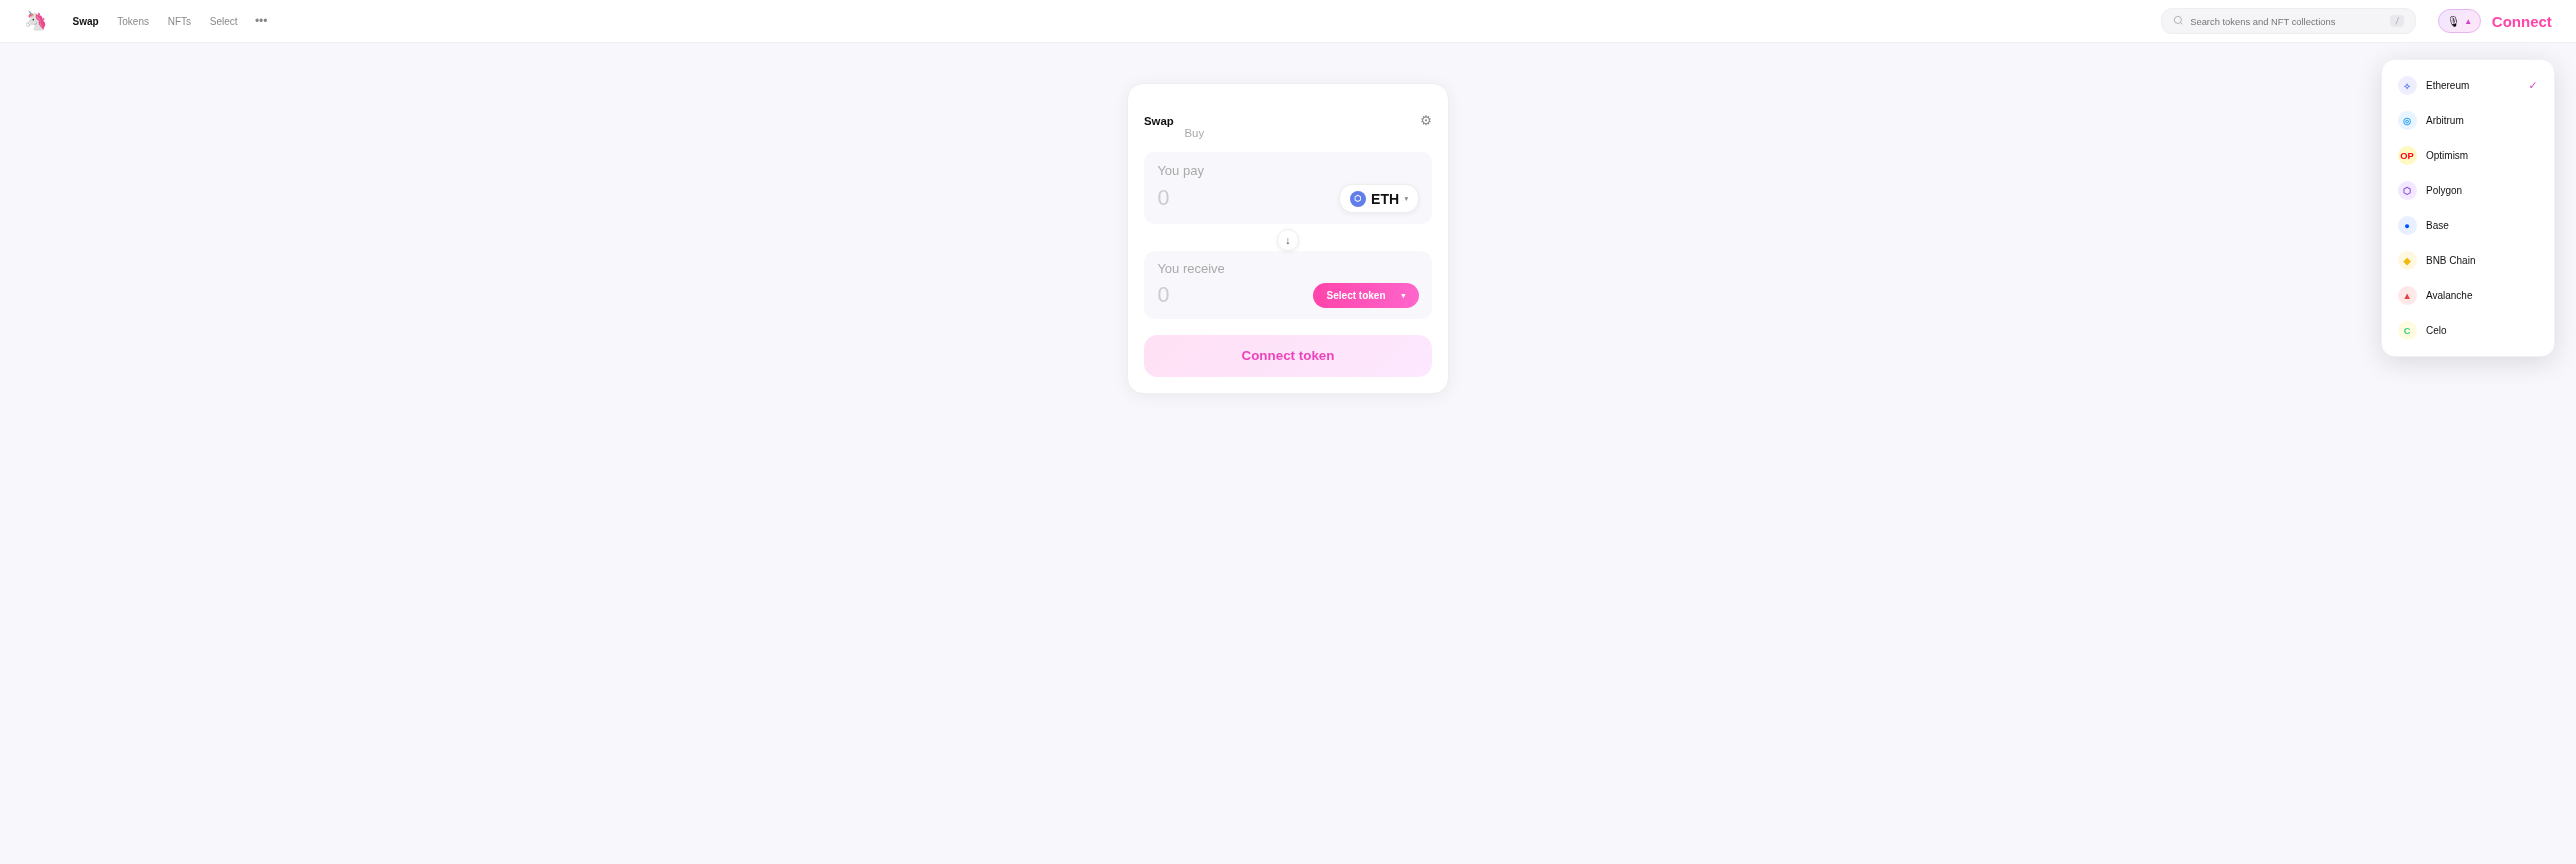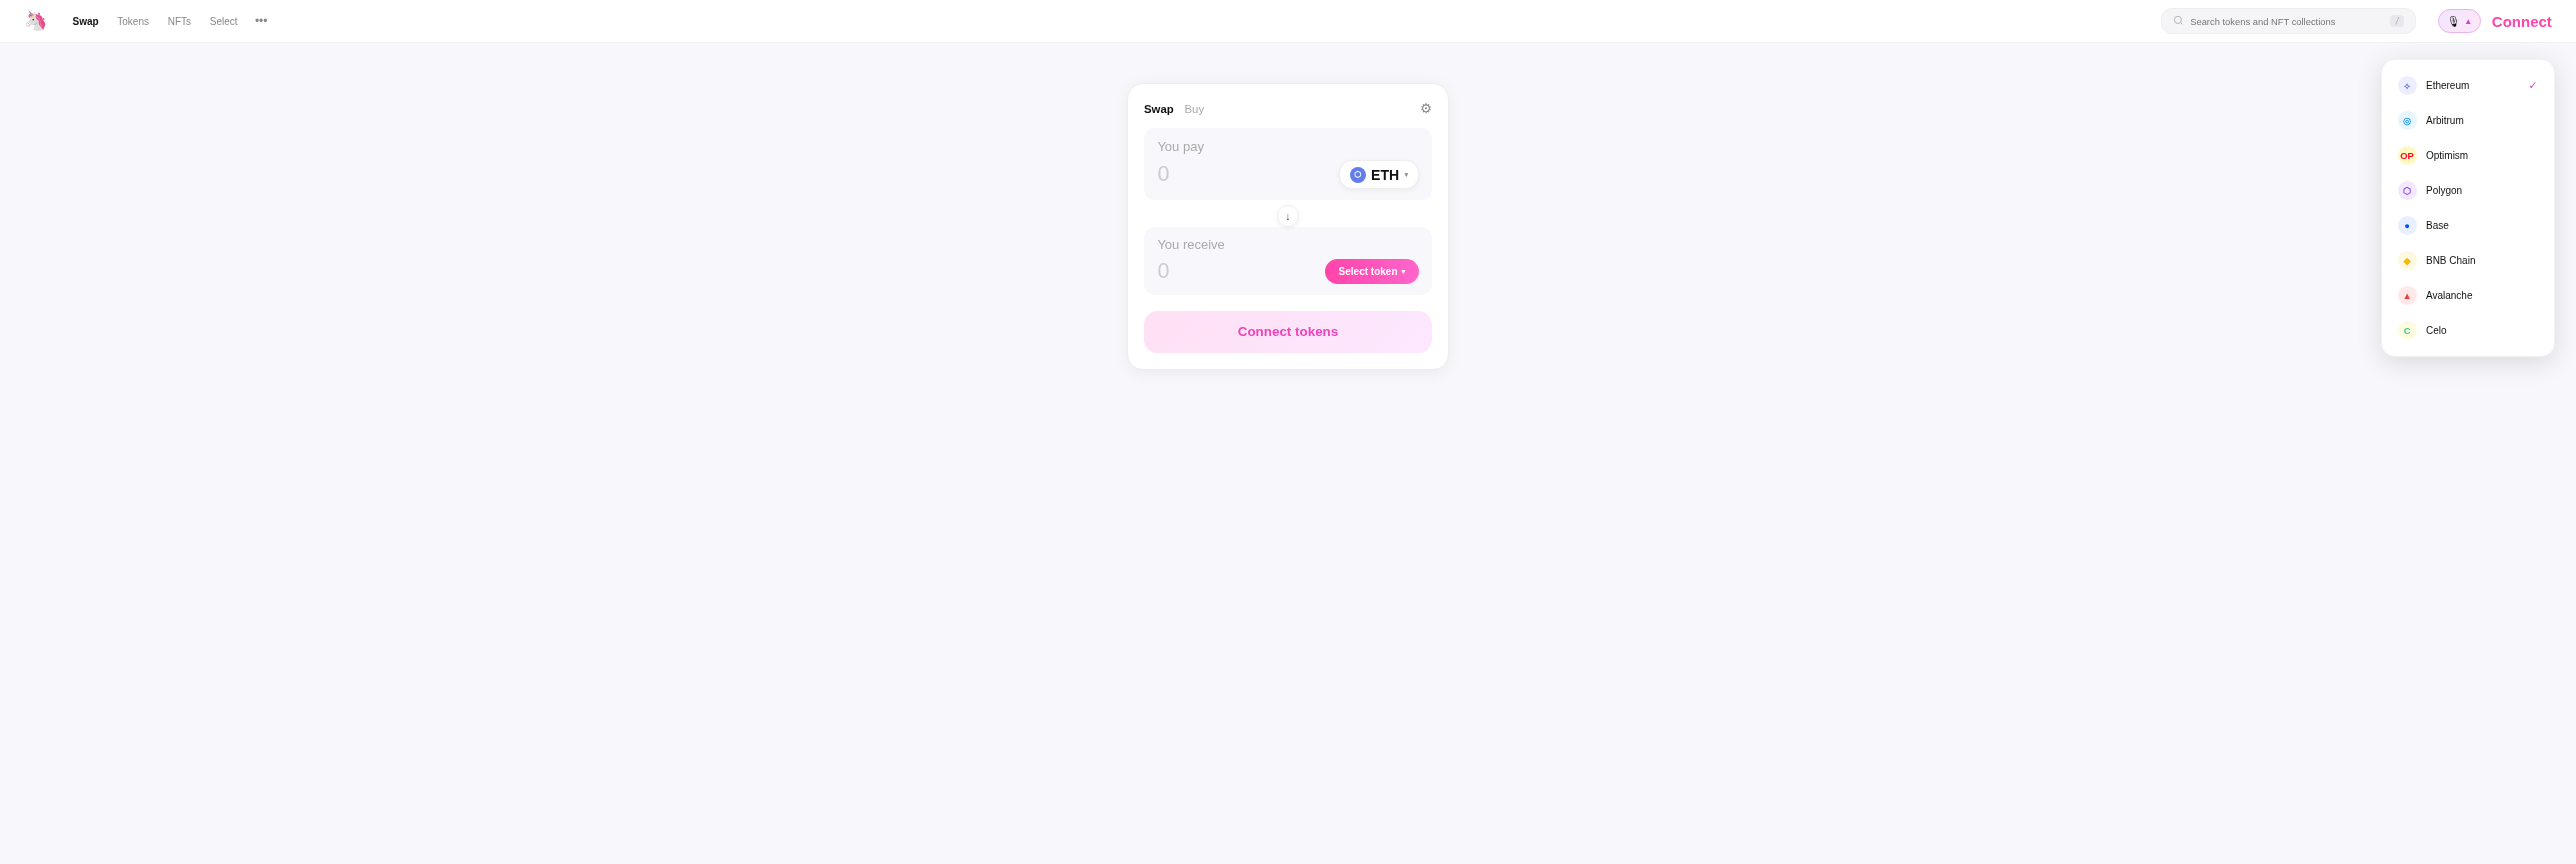--- a/index.html
+++ b/index.html
@@ -173,20 +173,21 @@
       color: #111;
       cursor: pointer;
       border: none;
       background: none;
       padding: 2.7px 0;
     }
 
     .swap-tab.inactive {
       color: #aaa;
       font-weight: 400;
+      margin-top: 24px;
     }
 
     .settings-btn {
       background: none;
       border: none;
       cursor: pointer;
       color: #888;
       font-size: 13.4px;
       display: flex;
       align-items: center;
@@ -245,21 +246,21 @@
       background: linear-gradient(90deg, #ff44aa, #ff66cc);
       color: #fff;
       border: none;
       border-radius: 13.4px;
       padding: 6.7px 13.4px;
       font-size: 10px;
       font-weight: 600;
       cursor: pointer;
       display: flex;
       align-items: center;
-      gap: 4px;
+      gap: 16px;
     }
 
     .select-token-btn .chevron {
       font-size: 7.4px;
     }
 
     
     .swap-arrow-container {
       display: flex;
       justify-content: center;
@@ -451,21 +452,21 @@
       <div class="token-row">
         <span class="token-amount">0</span>
         <button class="select-token-btn">
           <span>Select token</span>
           <span class="chevron">▾</span>
         </button>
       </div>
     </div>
 
     
-    <button class="connect-wallet-btn">Connect tokens</button>
+    <button class="connect-wallet-btn">Connect token</button>
   </div>
 
   <div class="network-dropdown">
 
     <div id="network-list">
         <div class="network-item">
           <div class="net-icon ethereum">⟡</div>
           <span class="network-item-name">Ethereum</span>
           <span class="check-icon">✓</span>
         </div>

